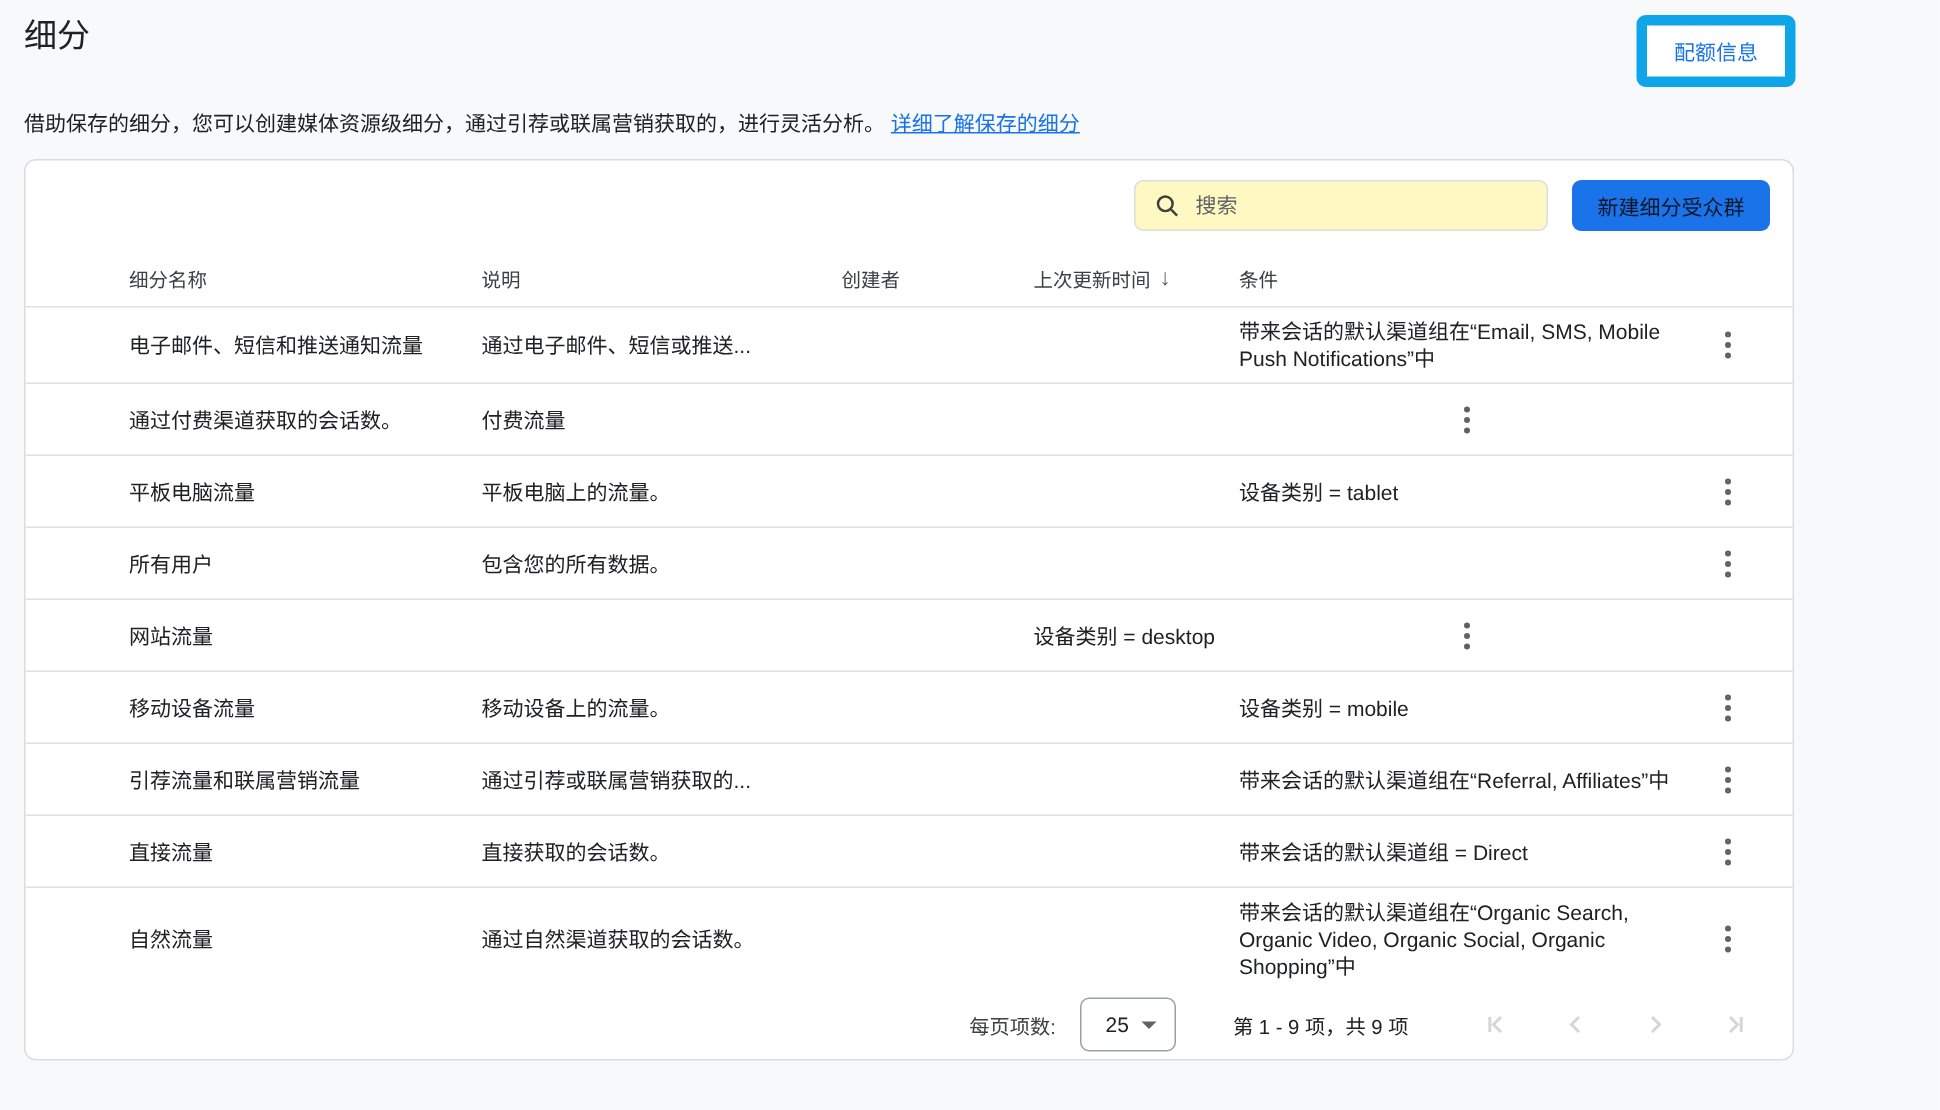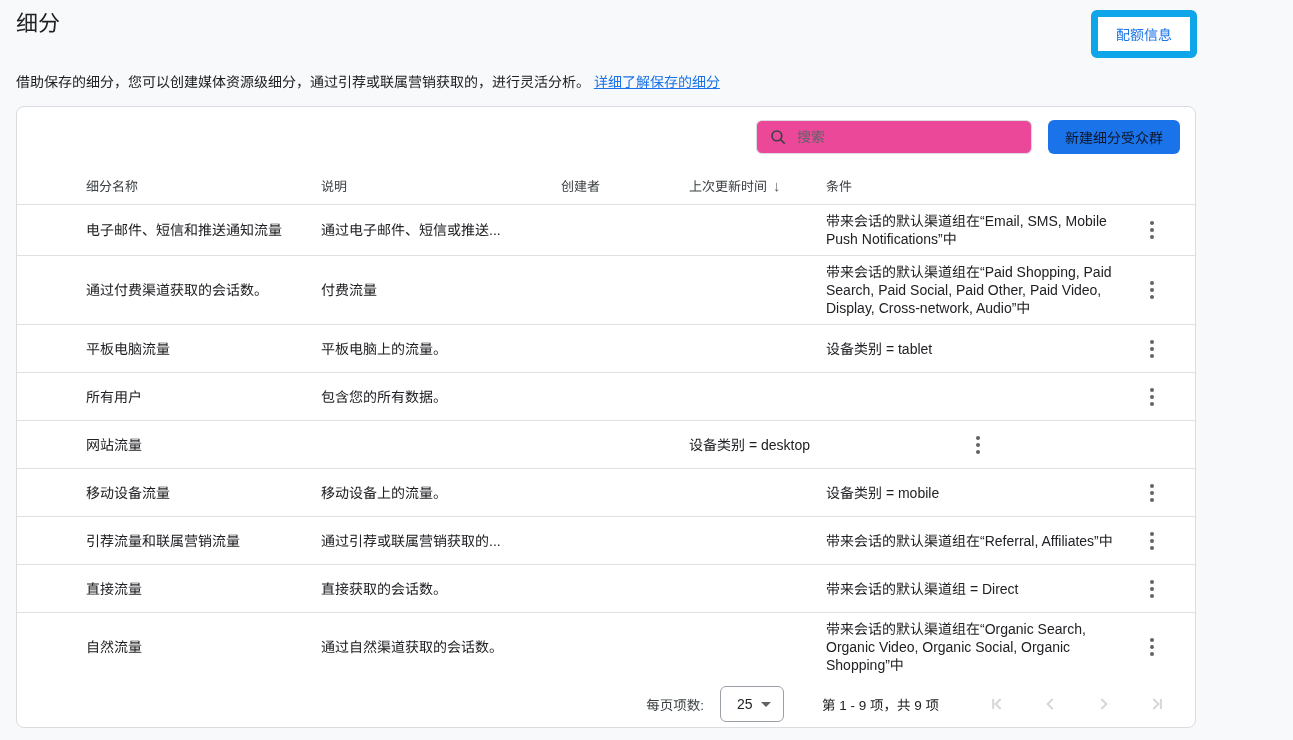--- a/index.html
+++ b/index.html
@@ -34,21 +34,21 @@
 
   
   .toolbar {
     display: flex; justify-content: flex-end; align-items: center;
     gap: 16px; padding: 13px 15px 0 0; height: 47px;
   }
   .search-box {
     width: 276px; height: 34px;
     border: 1px solid #dadce0; border-radius: 6px;
     display: flex; align-items: center; gap: 10px; padding: 0 10px 0 12px;
-    background: #ec4899;
+    background: #fef9c3;
   }
   .search-box svg { flex: 0 0 auto; }
   .search-input {
     border: none; outline: none; flex: 1; font-size: 14px;
     font-family: inherit; color: #202124; background: transparent;
   }
   .search-input::placeholder { color: #5f6368; }
   .primary-btn {
     height: 34px; padding: 0 17px;
     background: #1a73e8; color: #0f172a;
@@ -158,21 +158,20 @@
           <span class="dot"></span>
           <span class="dot"></span>
         </button>
       </div>
     </div>
       <div class="row">
       <div class="cell">通过付费渠道获取的会话数。</div>
       <div class="cell">付费流量</div>
       <div class="cell"></div>
       <div class="cell"></div>
-      <div class="cell condition">带来会话的默认渠道组在“Paid Shopping, Paid Search, Paid Social, Paid Other, Paid Video, Display, Cross-network, Audio”中</div>
       <div class="cell" style="padding:0;">
         <button class="kebab">
           <span class="dot"></span>
           <span class="dot"></span>
           <span class="dot"></span>
         </button>
       </div>
     </div>
       <div class="row">
       <div class="cell">平板电脑流量</div>

